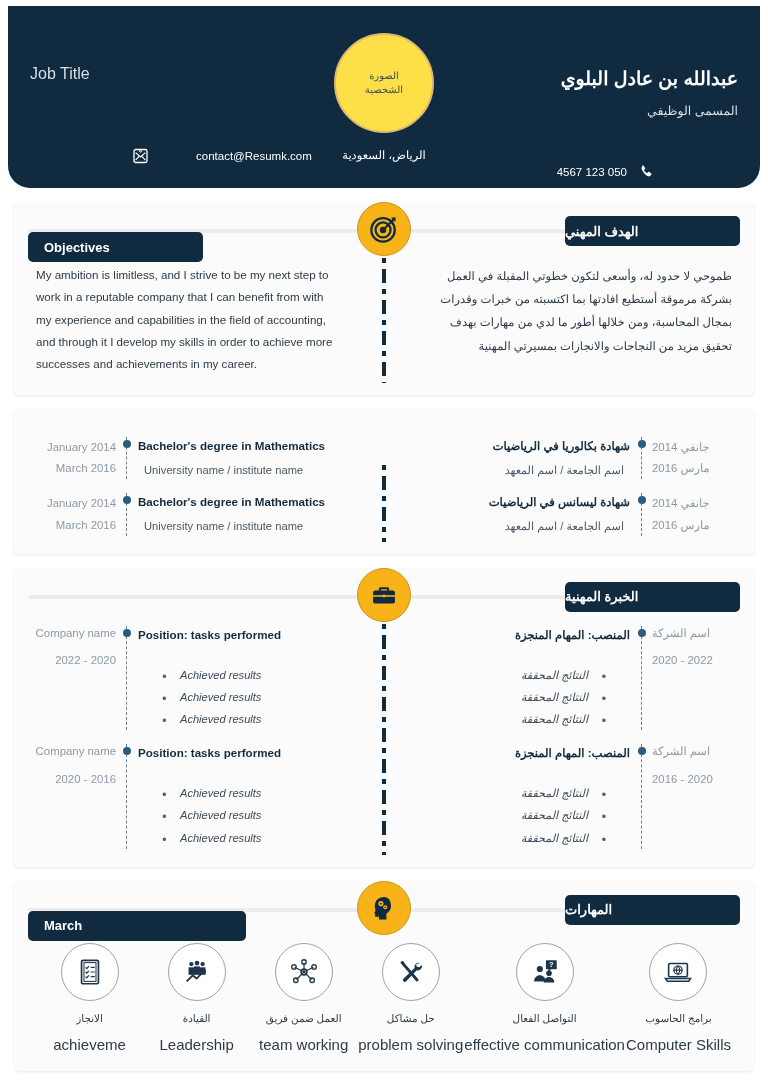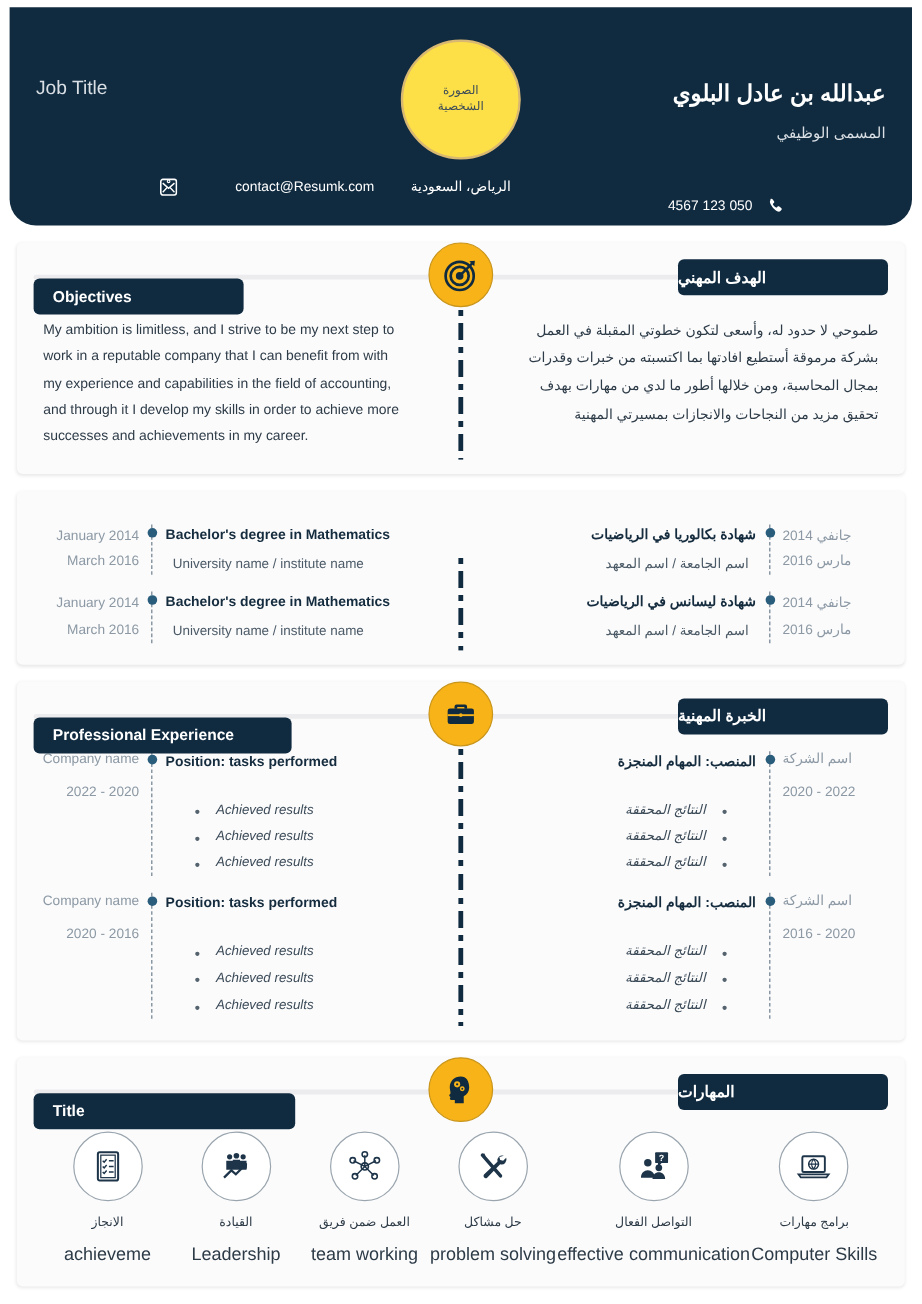--- a/index.html
+++ b/index.html
@@ -491,23 +491,20 @@
         </div>
 
       </div>
     </div>
     <div class="spine"></div>
   </div>
 
   <div class="section">
     <div class="bar-row">
       <div class="rail"></div>
-      <div class="bar left" style="width:215px">
-        <span class="bar-label">Professional Experience</span>
-      </div>
       <div class="bar right" style="width:175px">
         <span class="bar-label">الخبرة المهنية</span>
       </div>
       <div class="sec-icon">
         <svg width="28" height="28" viewBox="0 0 32 32">
           <path d="M12 7 h8 a2 2 0 0 1 2 2 v2 h-2.6 V9.3 h-6.8 V11 H10 V9 a2 2 0 0 1 2-2 z" fill="#102b40"></path>
           <rect x="3.5" y="10.8" width="25" height="14.8" rx="2.2" fill="#102b40"></rect>
           <rect x="3.5" y="16.2" width="25" height="1.8" fill="#f8b319"></rect>
           <circle cx="16" cy="17.1" r="1.7" fill="#f8b319"></circle>
         </svg>
@@ -595,21 +592,21 @@
 
       </div>
     </div>
     <div class="spine"></div>
   </div>
 
   <div class="section">
     <div class="bar-row">
       <div class="rail"></div>
       <div class="bar left" style="width:218px">
-        <span class="bar-label">Title</span>
+        <span class="bar-label">March</span>
       </div>
       <div class="bar right" style="width:175px">
         <span class="bar-label">المهارات</span>
       </div>
       <div class="sec-icon">
         <svg width="28" height="28" viewBox="0 0 32 32">
           <path d="M16 3.5 c-6.2 0-10.5 4.4-10.5 10.2 0 2.4 .7 3.9 .7 5.5 0 1-1.2 1.4-1.2 2.3 0 .8 1.1 1 1.1 1.8 0 .6-.5 .8-.5 1.5 0 .9 1 1.2 2.4 1.2 h2.3 V29 h8.5 v-6.6 c3.2-1.5 5.2-4.6 5.2-8.3 C24 7.9 21.3 3.5 16 3.5 z" fill="#102b40"></path>
           <circle cx="12.5" cy="11" r="2.9" fill="#f8b319"></circle>
           <circle cx="12.5" cy="11" r="1.1" fill="#102b40"></circle>
           <circle cx="17.4" cy="15.2" r="2.3" fill="#f8b319"></circle>
@@ -699,20 +696,20 @@
 
       <div class="skill">
         <div class="skill-circle">
           <svg width="30" height="30" viewBox="0 0 32 32">
             <rect x="6" y="7" width="20" height="14" rx="1.2" fill="none" stroke="#1d3449" stroke-width="1.7"></rect>
             <circle cx="16" cy="14" r="4.4" fill="none" stroke="#1d3449" stroke-width="1.3"></circle>
             <path d="M11.6 14 h8.8 M16 9.6 c-2.3 2.6-2.3 6.2 0 8.8 M16 9.6 c2.3 2.6 2.3 6.2 0 8.8" fill="none" stroke="#1d3449" stroke-width="1.1"></path>
             <path d="M2.6 23 h26.8 l-2 2.8 H4.6 Z" fill="none" stroke="#1d3449" stroke-width="1.6"></path>
           </svg>
         </div>
-        <div class="skill-ar">برامج مهارات</div>
+        <div class="skill-ar">برامج الحاسوب</div>
         <div class="skill-en">Computer Skills</div>
       </div>
 
     </div>
   </div>
 
 </div>
 
 </body></html>

